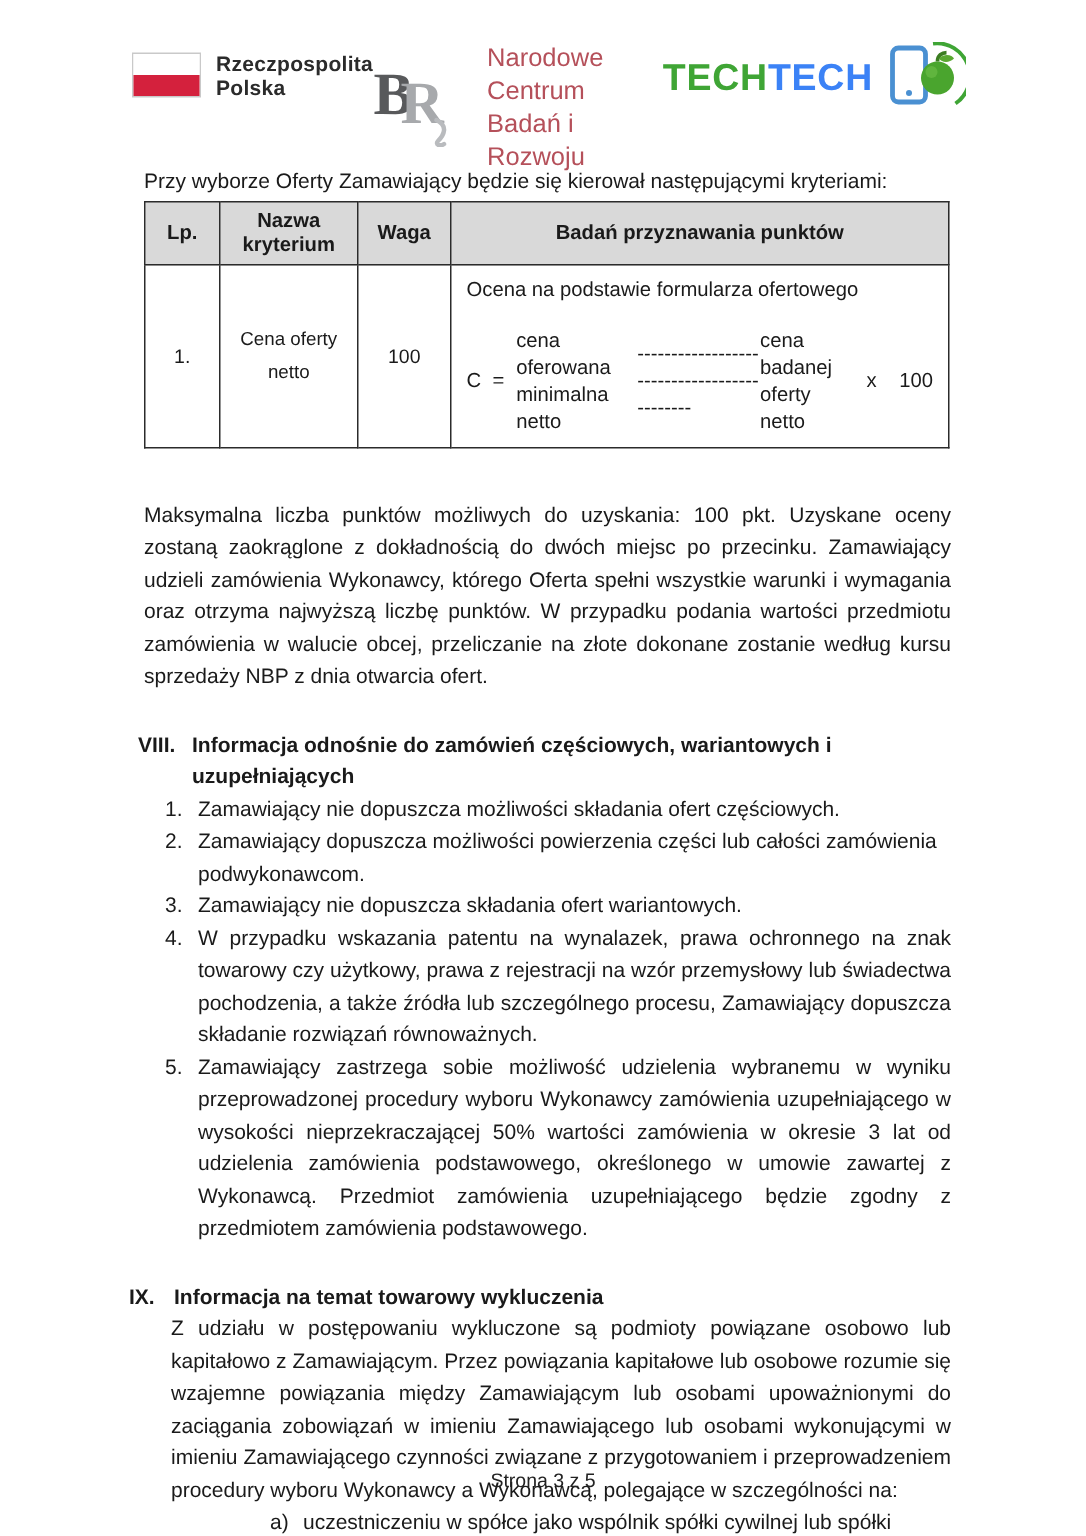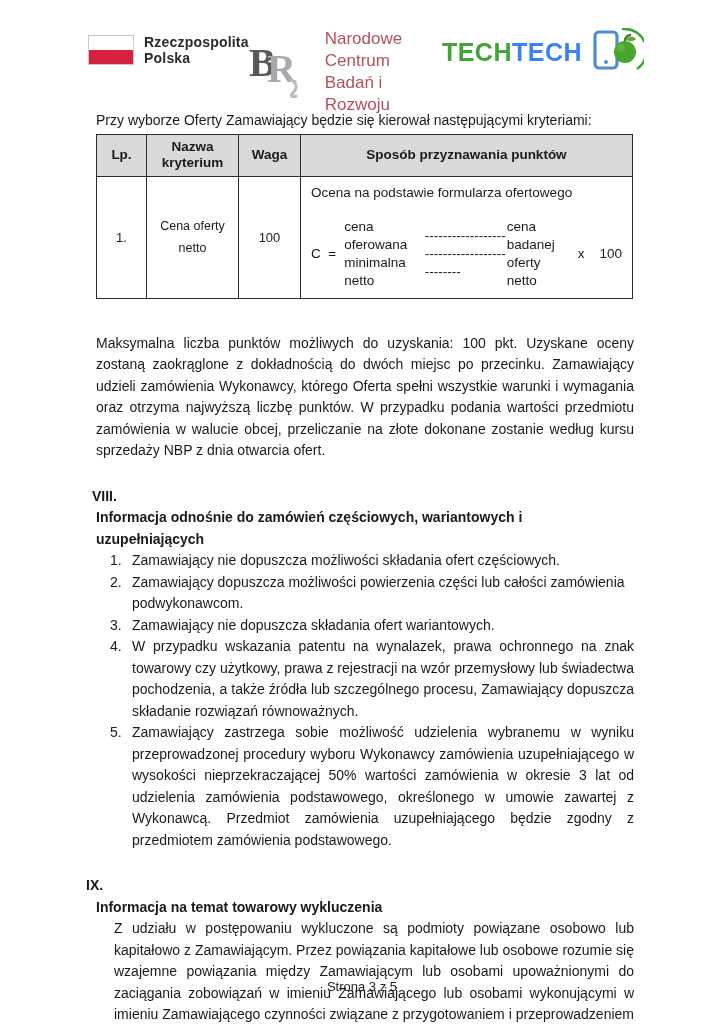--- a/index.html
+++ b/index.html
@@ -42,21 +42,21 @@
   td.c-waga { width:62px; text-align:center; font-size:13px; }
   td.c-way { padding:5px 10px 8px 10px; font-size:13.5px;margin-top:32px; }
   .formula-intro { margin-bottom:14px; }
   .formula-row { display:flex; align-items:center; gap:8px; }
   .pre { white-space:pre; }
   .frac { display:flex; flex-direction:row; align-items:center; line-height:18px; }
   .frac .dashes { letter-spacing:0; }
   
   .para-points { margin-top:34px; }
   .section { margin-top:24px; }
-  .sec-head { display:flex; font-weight:bold;flex-direction:column; }
+  .sec-head { display:flex; font-weight:bold; }
   .sec-head .numeral { flex:0 0 auto; }
   .s8 .numeral { width:36px; margin-left:-4px; }
   .s9 .numeral { width:30px; margin-left:-10px; }
   .li { display:flex; margin-left:14px; }
   .li .marker { flex:0 0 22px; }
   .li .li-text { flex:1; }
   .s9-para { margin-left:18px; }
   .sub-li { display:flex; margin-left:84px; }
   .sub-li .marker { flex:0 0 22px; }
   
@@ -118,21 +118,21 @@
   <div class="content">
 
     <p class="intro">Przy wyborze Oferty Zamawiający będzie się kierował następującymi kryteriami:</p>
 
     <table class="criteria">
       <tbody>
           <tr>
         <th class="h-lp">Lp.</th>
         <th class="h-name">Nazwa kryterium</th>
         <th class="h-waga">Waga</th>
-        <th>Sposób przyznawania punktów</th>
+        <th>Badań przyznawania punktów</th>
       </tr>
       <tr>
         <td class="c-lp">1.</td>
         <td class="c-name">Cena oferty netto</td>
         <td class="c-waga">100</td>
         <td class="c-way">
           <div class="formula-intro">Ocena na podstawie formularza ofertowego</div>
           <div class="formula-row">
             <span class="pre">C  =</span>
             <span class="frac">

